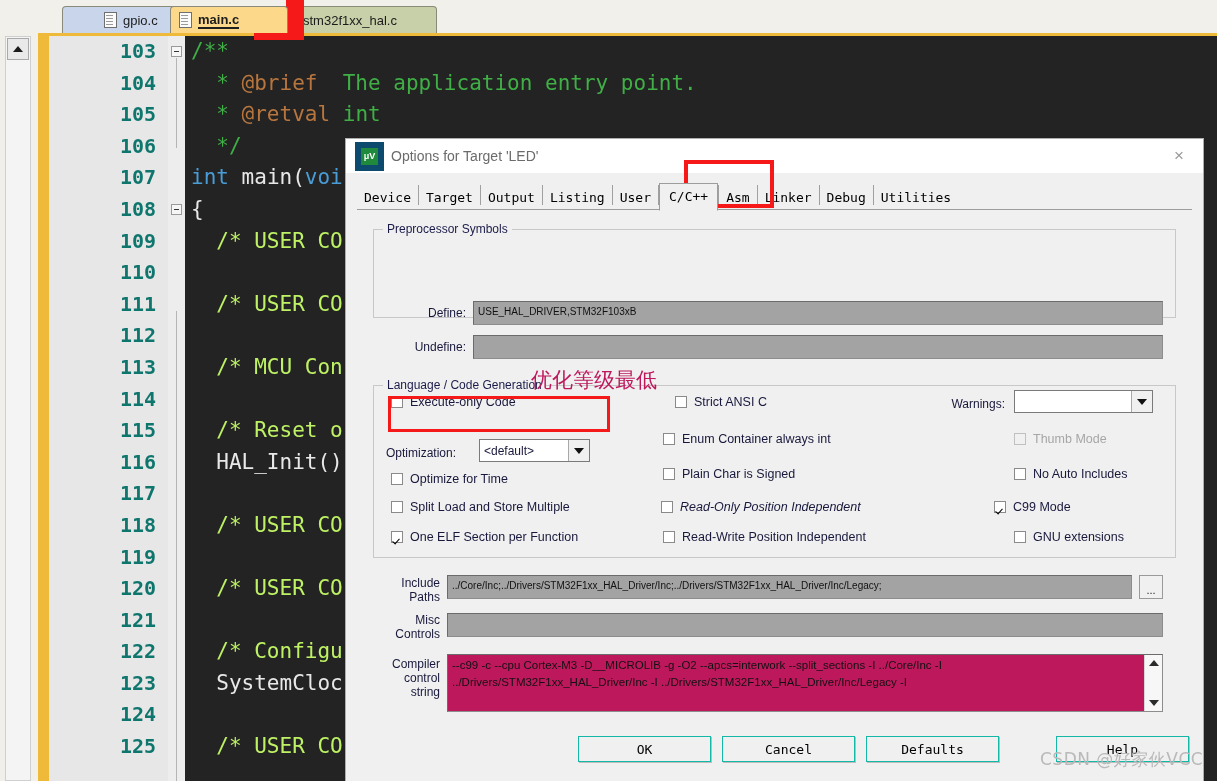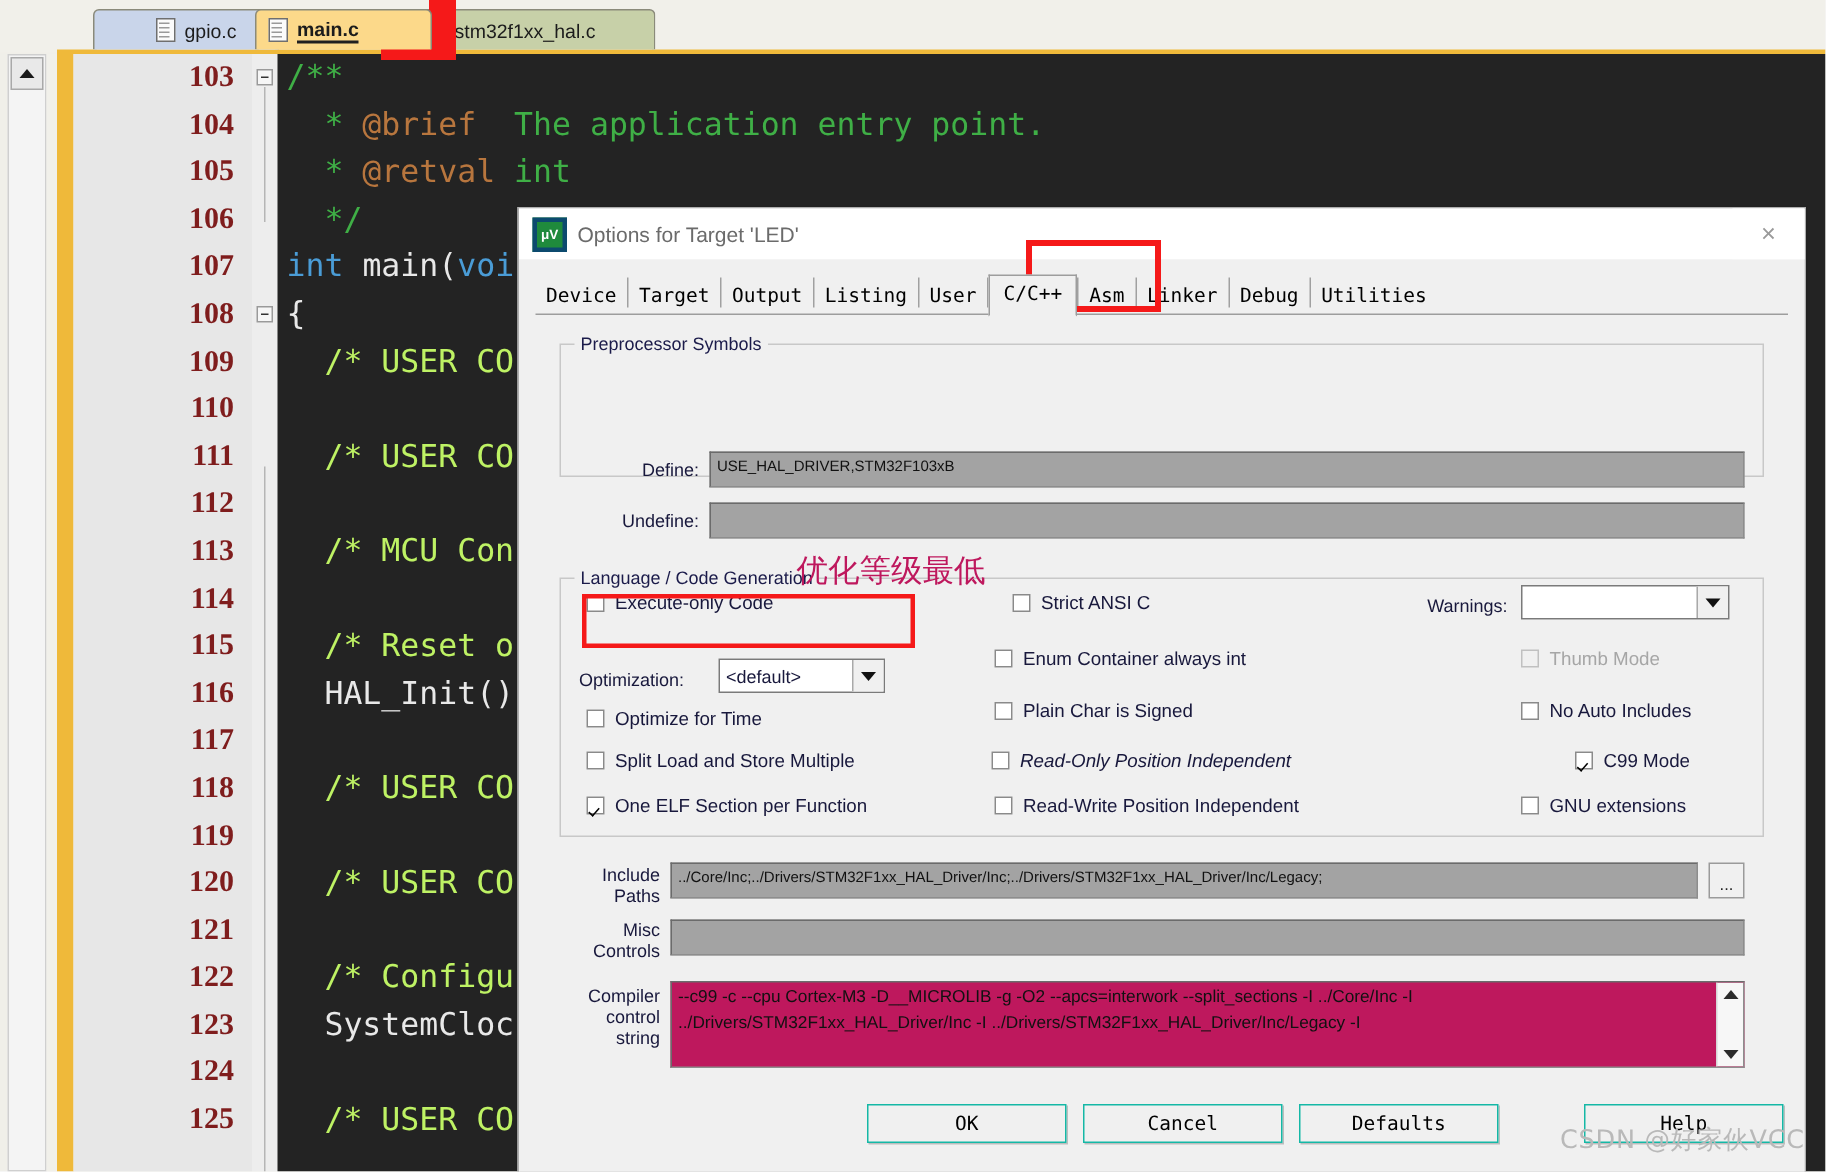--- a/index.html
+++ b/index.html
@@ -61,21 +61,21 @@
   .editor{position:absolute;left:38px;top:36px;width:1179px;height:745px;background:#f1f0ea;}
   .gutter{position:absolute;left:0;top:0;width:11px;height:745px;background:#efb93a;}
   .numcol{position:absolute;left:11px;top:0;width:119px;height:745px;background:#e7e7e7;}
   .foldcol{position:absolute;left:130px;top:0;width:17px;height:745px;background:#ededed;}
   .code{position:absolute;left:147px;top:0;width:1032px;height:745px;background:#232323;overflow:hidden;}
   .lines{position:absolute;left:0;top:0;width:100%;}
   .ln{
     height:31.6px;line-height:31.6px;position:relative;
     font-family:"DejaVu Sans Mono", monospace;font-size:21px;
   }
-  .numcol .ln{text-align:right;padding-right:12px;color:#7f1d1d;font-weight:bold;font-size:20px;font-family:Liberation Serif, serif;}
+  .numcol .ln{text-align:right;padding-right:12px;color:#0f766e;font-weight:bold;font-size:20px;}
   .code .ln{padding-left:6px;white-space:pre;color:#dcdcdc;}
   .c-com{color:#bef264;}
   .c-doc{color:#3faf46;}
   .c-tag{color:#b8763e;}
   .c-kw{color:#4a9cd6;}
   .c-fn{color:#e8e8e8;}
   .c-pl{color:#e8e8e8;}
   .fold{
     position:absolute;left:3px;width:11px;height:11px;border:1px solid #9a9a9a;background:#f6f6f6;
     box-sizing:border-box;
@@ -84,21 +84,21 @@
   .foldline{position:absolute;left:8px;width:1px;background:#b5b5b5;}
 
   
   .dialog{
     position:absolute;left:345px;top:138px;width:857px;height:643px;
     background:#f0f0f0;border:1px solid #aeaeae;
     box-shadow:0 0 0 1px rgba(0,0,0,.04);
     font-size:12px;color:#000;
   }
   .dlg-title{height:34px;display:flex;align-items:center;padding:0 0 0 9px;background:#ffffff;}
-  .dlg-ico{width:17px;height:17px;background:#1f8a3c;border:3px solid #0c4a6e;color:#fff;
+  .dlg-ico{width:17px;height:17px;background:#1f8a3c;border:6px solid #0c4a6e;color:#fff;
            font-size:9px;line-height:17px;text-align:center;font-weight:bold;flex:none;margin-right:7px;}
   .dlg-title .t{font-size:14px;color:#6b6b6b;}
   .dlg-close{
     position:absolute;right:0;top:0;width:48px;height:34px;display:flex;align-items:center;justify-content:center;
     color:#9a9a9a;font-size:17px;background:#ffffff;
   }
   .dlg-body{position:absolute;left:0;top:34px;width:857px;height:609px;background:#f0f0f0;}
 
   
   .tabrow{position:absolute;left:11px;top:5px;width:835px;height:32px;display:flex;align-items:flex-end;}
@@ -404,21 +404,21 @@
           </span>
       </div>
       <div class="cb dis" style="left:668px;top:259px;">
         <span class="box"></span>
         <span>Thumb Mode</span>
       </div>
       <div class="cb" style="left:668px;top:294px;">
         <span class="box"></span>
         <span>No Auto Includes</span>
       </div>
-      <div class="cb checked" style="left:704px;top:327px;">
+      <div class="cb checked" style="left:648px;top:327px;">
         <span class="box"></span>
         <span>C99 Mode</span>
       </div>
       <div class="cb" style="left:668px;top:357px;">
         <span class="box"></span>
         <span>GNU extensions</span>
       </div>
 
       <div class="fieldlabel" style="left:22px;top:403px;width:72px;line-height:14px;">
         <div>Include</div>

